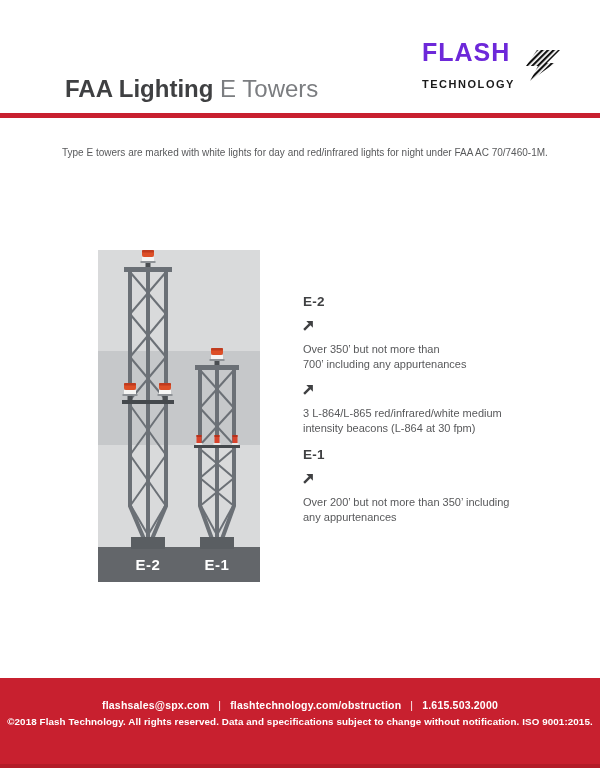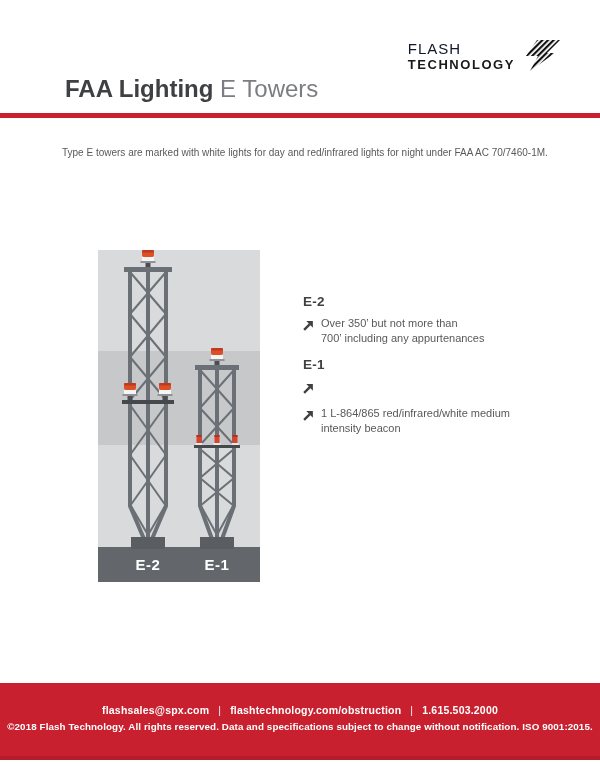--- a/index.html
+++ b/index.html
@@ -3,41 +3,41 @@
 <meta charset="utf-8">
 <style>
   html,body{margin:0;padding:0;background:#e9e9e9;}
   .page{
     position:relative;width:600px;height:776px;background:#ffffff;
     font-family:"Liberation Sans","DejaVu Sans",sans-serif;overflow:hidden;margin:0 auto;
   }
   
   .logo{position:absolute;top:40px;right:40px;display:flex;align-items:center;gap:9px;}
   .logo-text{display:flex;flex-direction:column;align-items:flex-start;line-height:1;}
-  .logo-name{font-size:15px;font-weight:normal;color:#0f172a;letter-spacing:1px;}
-  .logo-sub{font-size:13px;font-weight:bold;color:#1a1a1a;letter-spacing:1.55px;margin-top:2px;}
+  .logo-name{font-size:25px;font-weight:bold;color:#6d28d9;letter-spacing:1px;}
+  .logo-sub{font-size:11px;font-weight:bold;color:#1a1a1a;letter-spacing:1.55px;margin-top:14px;}
   .logo-icon svg{display:block;}
   
   .title{position:absolute;top:77px;left:65px;font-size:24px;line-height:1;white-space:nowrap;}
   .title .b{font-weight:bold;color:#3f4042;}
   .title .l{font-weight:normal;color:#7b7d80;}
   .rule{position:absolute;top:113px;left:0;width:600px;height:5px;background:#c8202f;}
   
   .intro{position:absolute;top:136px;left:62px;width:488px;font-size:10px;line-height:1.4;color:#58595b;}
   
   .illus{position:absolute;left:98px;top:250px;width:162px;height:332px;}
   
   .specs{position:absolute;left:303px;top:294px;width:262px;}
   .spec-section + .spec-section{margin-top:11px;}
   .spec-title{font-size:13.5px;font-weight:bold;color:#3f4042;margin-bottom:7px;letter-spacing:.2px;}
-  .spec-item{display:flex;align-items:flex-start;gap:7px;margin-bottom:8px;}
+  .spec-item{display:flex;align-items:flex-start;gap:7px;margin-bottom:8px;flex-direction:column;}
   .spec-item .arr{flex:0 0 auto;margin-top:1px;}
   .spec-item .txt{font-size:11px;line-height:1.36;color:#58595b;white-space:pre-line;}
   
-  .footer{position:absolute;left:0;bottom:16px;width:600px;height:77px;background:#c8202f;color:#fff;text-align:center;box-sizing:border-box;padding-top:21px;border-bottom:4px solid #b31c28;}
+  .footer{position:absolute;left:0;bottom:8px;width:600px;height:90px;background:#c8202f;color:#fff;text-align:center;box-sizing:border-box;padding-top:21px;border-bottom:4px solid #b31c28;}
   .f-line1{font-size:10.5px;font-weight:bold;letter-spacing:.2px;}
   .f-line1 .sep{margin:0 9px;font-weight:normal;opacity:.95;}
   .f-line1 a{color:#fff;text-decoration:none;}
   .f-line2{font-size:9.8px;font-weight:bold;margin-top:5px;letter-spacing:.1px;}
 </style>
 </head>
 <body>
 
 <div class="page">
 
@@ -188,41 +188,43 @@
       <div class="spec-item">
         <span class="arr">
           <svg width="11" height="11" viewBox="0 0 12 12">
               <line x1="1.2" y1="10.8" x2="7.5" y2="4.5" stroke="#3f4042" stroke-width="2.6"></line>
               <polygon points="3.6,1.2 10.8,1.2 10.8,8.4" fill="#3f4042"></polygon>
             </svg>
         </span>
         <span class="txt">Over 350’ but not more than
 700’ including any appurtenances</span>
       </div>
+      <div class="spec-item">
+        <span class="arr">
+          <svg width="11" height="11" viewBox="0 0 12 12">
+              <line x1="1.2" y1="10.8" x2="7.5" y2="4.5" stroke="#3f4042" stroke-width="2.6"></line>
+              <polygon points="3.6,1.2 10.8,1.2 10.8,8.4" fill="#3f4042"></polygon>
+            </svg>
+        </span>
+        <span class="txt">3 L-864/L-865 red/infrared/white medium
+intensity beacons (L-864 at 30 fpm)</span>
+      </div>
     </div>
 
     <div class="spec-section">
       <div class="spec-title">E-1</div>
       <div class="spec-item">
         <span class="arr">
           <svg width="11" height="11" viewBox="0 0 12 12">
               <line x1="1.2" y1="10.8" x2="7.5" y2="4.5" stroke="#3f4042" stroke-width="2.6"></line>
               <polygon points="3.6,1.2 10.8,1.2 10.8,8.4" fill="#3f4042"></polygon>
             </svg>
         </span>
-      </div>
-      <div class="spec-item">
-        <span class="arr">
-          <svg width="11" height="11" viewBox="0 0 12 12">
-              <line x1="1.2" y1="10.8" x2="7.5" y2="4.5" stroke="#3f4042" stroke-width="2.6"></line>
-              <polygon points="3.6,1.2 10.8,1.2 10.8,8.4" fill="#3f4042"></polygon>
-            </svg>
-        </span>
-        <span class="txt">1 L-864/865 red/infrared/white medium
-intensity beacon</span>
+        <span class="txt">Over 200’ but not more than 350’ including
+any appurtenances</span>
       </div>
     </div>
 
   </div>
 
   <div class="footer">
     <div class="f-line1">
       <a href="#">flashsales@spx.com</a><span class="sep">|</span><a href="#">flashtechnology.com/obstruction</a><span class="sep">|</span><a href="#">1.615.503.2000</a>
     </div>
     <div class="f-line2">©2018 Flash Technology. All rights reserved. Data and specifications subject to change without notification. ISO 9001:2015.</div>

